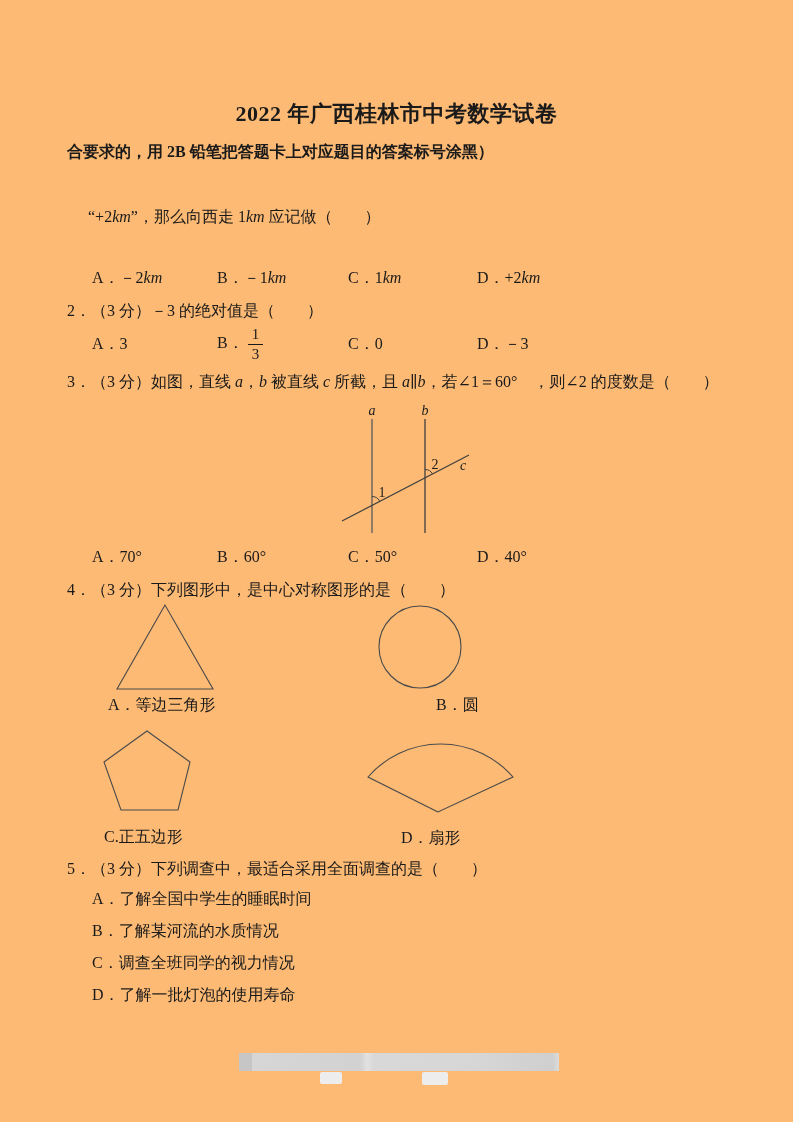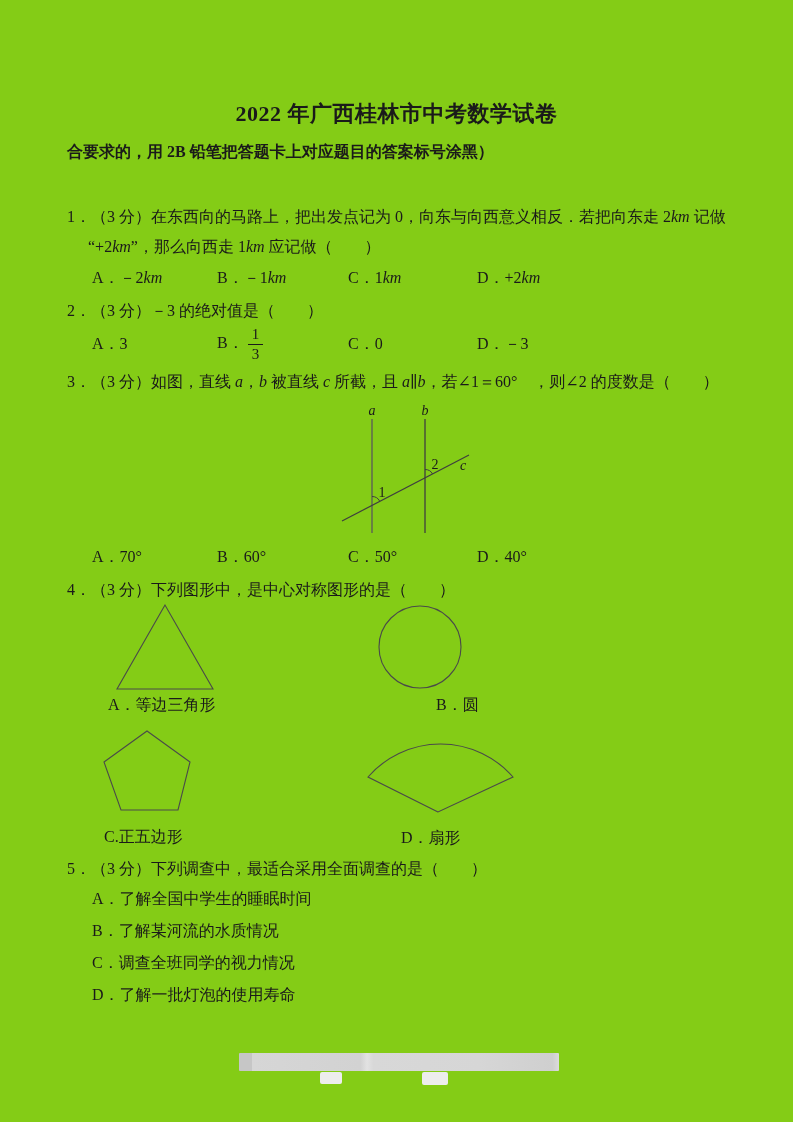--- a/index.html
+++ b/index.html
@@ -1,17 +1,17 @@
 <!DOCTYPE html>
 <html><head>
 <meta charset="utf-8">
 <style>
   html,body { margin:0; padding:0; background:#ffffff; }
   .page {
-    position:relative; width:793px; height:1122px; background:#84cc16;
+    position:relative; width:793px; height:1122px; background:#fdba74;
     font-family:"Liberation Serif","DejaVu Serif",serif;
     color:#1a1a1a; overflow:hidden;
   }
   .abs { position:absolute; }
   .title {
     position:absolute; top:99px; left:0; width:793px; margin:0;
     text-align:center; font-size:22px; font-weight:bold; letter-spacing:0.5px;
   }
   .section { position:absolute; left:67px; top:137px; width:660px;
     font-weight:bold; font-size:16px; line-height:30px; }
@@ -44,21 +44,20 @@
 
 <div class="page">
 
   <h1 class="title">2022 年广西桂林市中考数学试卷</h1>
 
   <div class="section">
     <div class="line">合要求的，用 2B 铅笔把答题卡上对应题目的答案标号涂黑）</div>
   </div>
 
   <div class="abs qtext" style="top:202px;">
-    <div class="line"><span>1．（3 分）在东西向的马路上，把出发点记为 0，向东与向西意义相反．若把向东走 2</span><span class="it">km</span><span> 记做</span></div>
     <div class="line indent"><span>“+2</span><span class="it">km</span><span>”，那么向西走 1</span><span class="it">km</span><span> 应记做（　　）</span></div>
   </div>
   <div class="options" style="top:267px;">
     <span class="opt"><span>A．－2</span><span class="it">km</span></span>
     <span class="opt"><span>B．－1</span><span class="it">km</span></span>
     <span class="opt"><span>C．1</span><span class="it">km</span></span>
     <span class="opt"><span>D．+2</span><span class="it">km</span></span>
   </div>
 
   <div class="abs single" style="top:300px;">2．（3 分）－3 的绝对值是（　　）</div>

